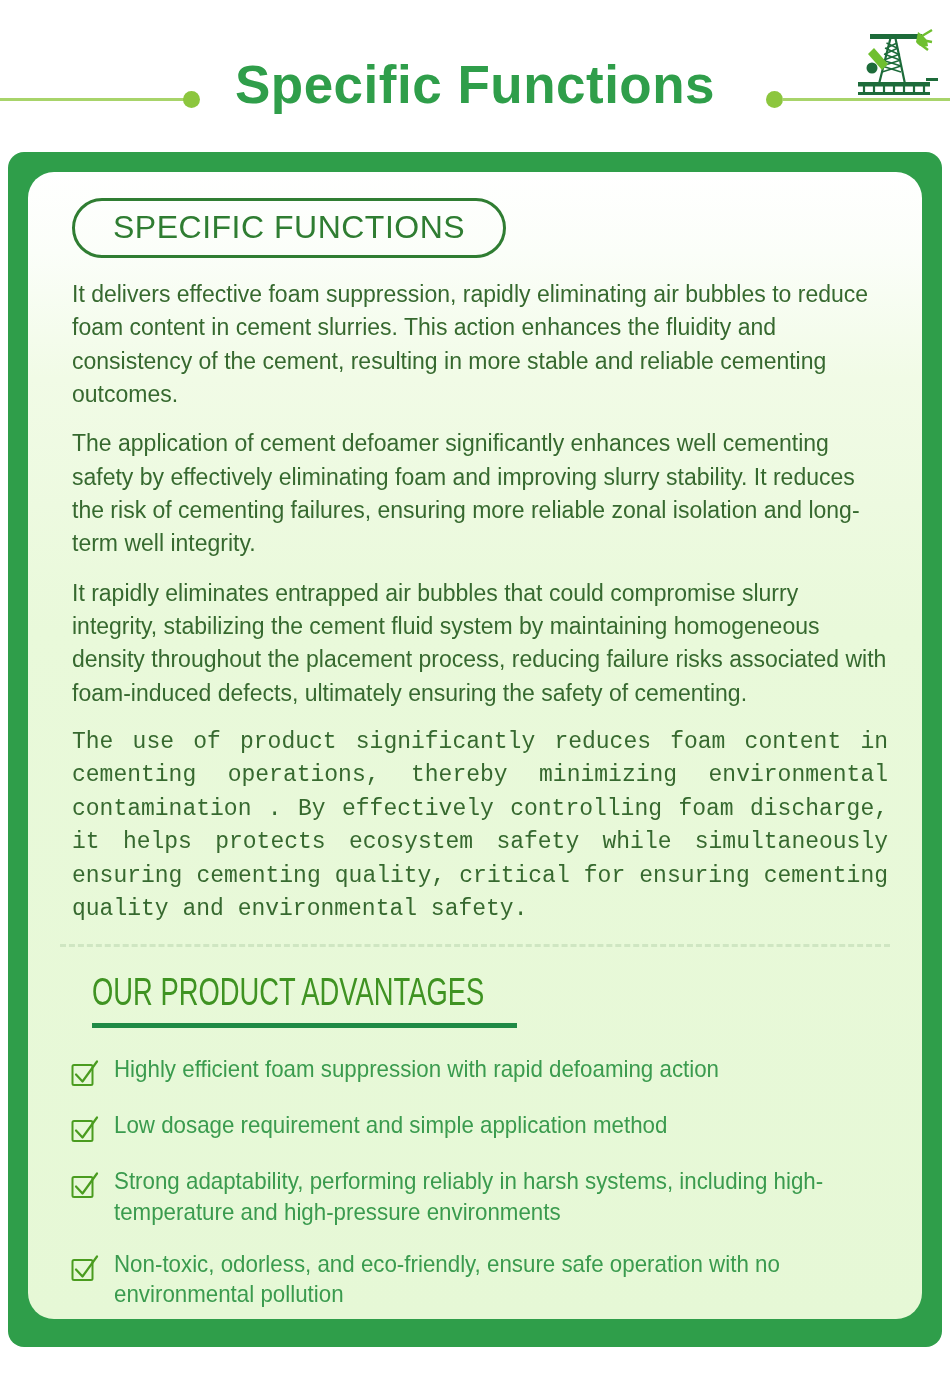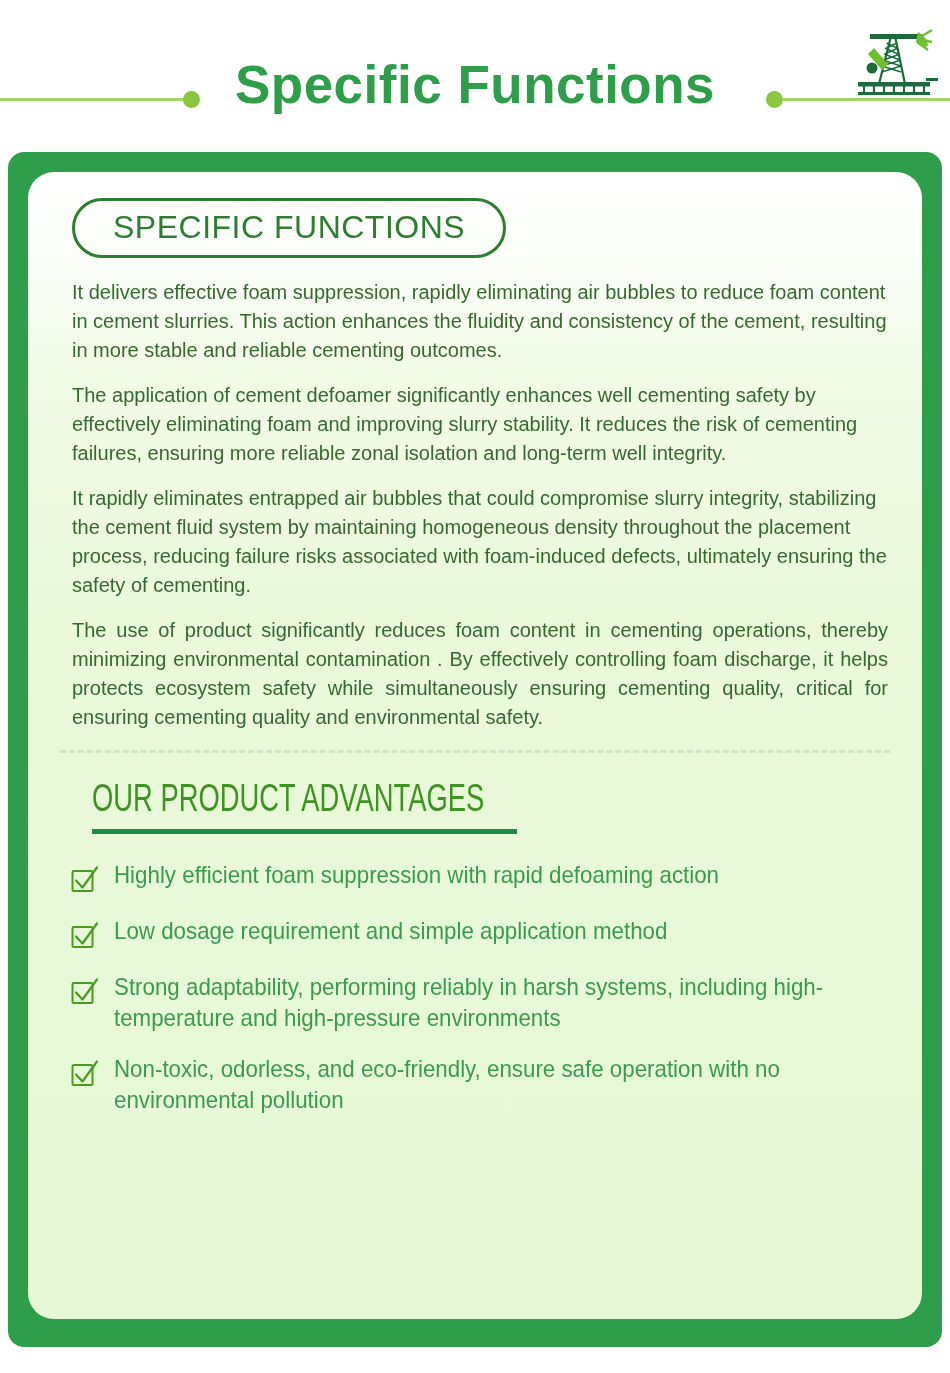--- a/index.html
+++ b/index.html
@@ -103,27 +103,28 @@
     white-space: nowrap;
   }
 
   
   .body-wrap {
     margin-top: 20px;
     padding: 0 6px 0 16px;
   }
   .para {
     color: #36692f;
-    font-size: 20px;
+    font-size: 23px;
     line-height: 1.45;
     margin: 0 0 16px 0;
     text-align: left;
   }
   .para.justified {
     text-align: justify;
+    font-family: Liberation Mono, monospace;
   }
 
   
   .divider {
     margin: 18px 4px 0 4px;
     border-top: 3px dashed #cfe6c2;
     height: 0;
   }
 
   

